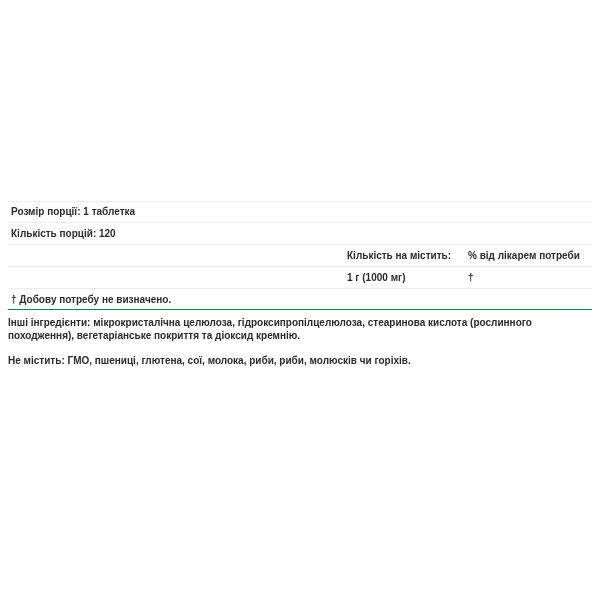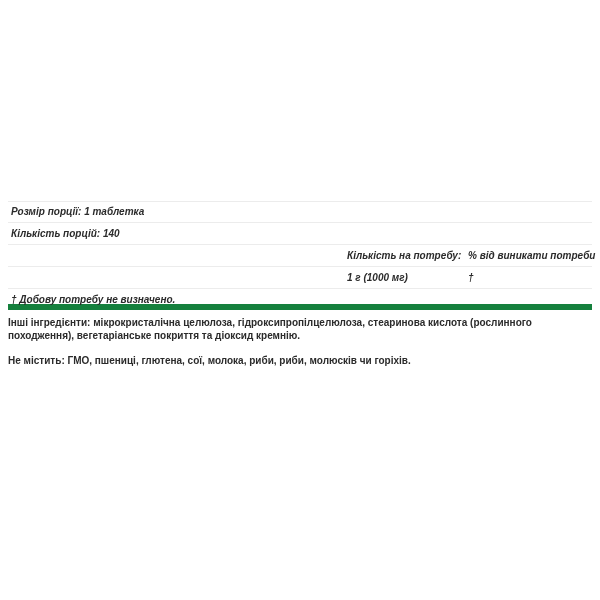--- a/index.html
+++ b/index.html
@@ -22,24 +22,23 @@
       width: 584px;
     }
     .row {
       position: relative;
       height: 21px;
       border-top: 1px solid #ececec;
       box-sizing: border-box;
       font-size: 10px;
       font-weight: 600;
       line-height: 20px;
-      font-style: italic;
     }
     .row.tall { height: 22px; line-height: 21px; }
-    .row.last { border-bottom: 6px solid #15803d; }
+    .row.last { border-bottom: 1px solid #15803d; }
     .cell {
       position: absolute;
       top: 0;
       white-space: nowrap;
     }
     .c1 { left: 3px; }
     .c2 { left: 339px; }
     .c3 { left: 460px; }
 
     .notes {
@@ -58,25 +57,25 @@
     }
   </style>
 </head>
 <body>
 
 <div class="facts">
   <div class="row">
     <span class="cell c1">Розмір порції: 1 таблетка</span>
   </div>
   <div class="row tall">
-    <span class="cell c1">Кількість порцій: 140</span>
+    <span class="cell c1">Кількість порцій: 120</span>
   </div>
   <div class="row tall">
-    <span class="cell c2">Кількість на потребу:</span>
-    <span class="cell c3">% від виникати потреби</span>
+    <span class="cell c2">Кількість на містить:</span>
+    <span class="cell c3">% від лікарем потреби</span>
   </div>
   <div class="row tall">
     <span class="cell c2">1 г (1000 мг)</span>
     <span class="cell c3">†</span>
   </div>
   <div class="row tall last">
     <span class="cell c1">† Добову потребу не визначено.</span>
   </div>
 </div>
 

